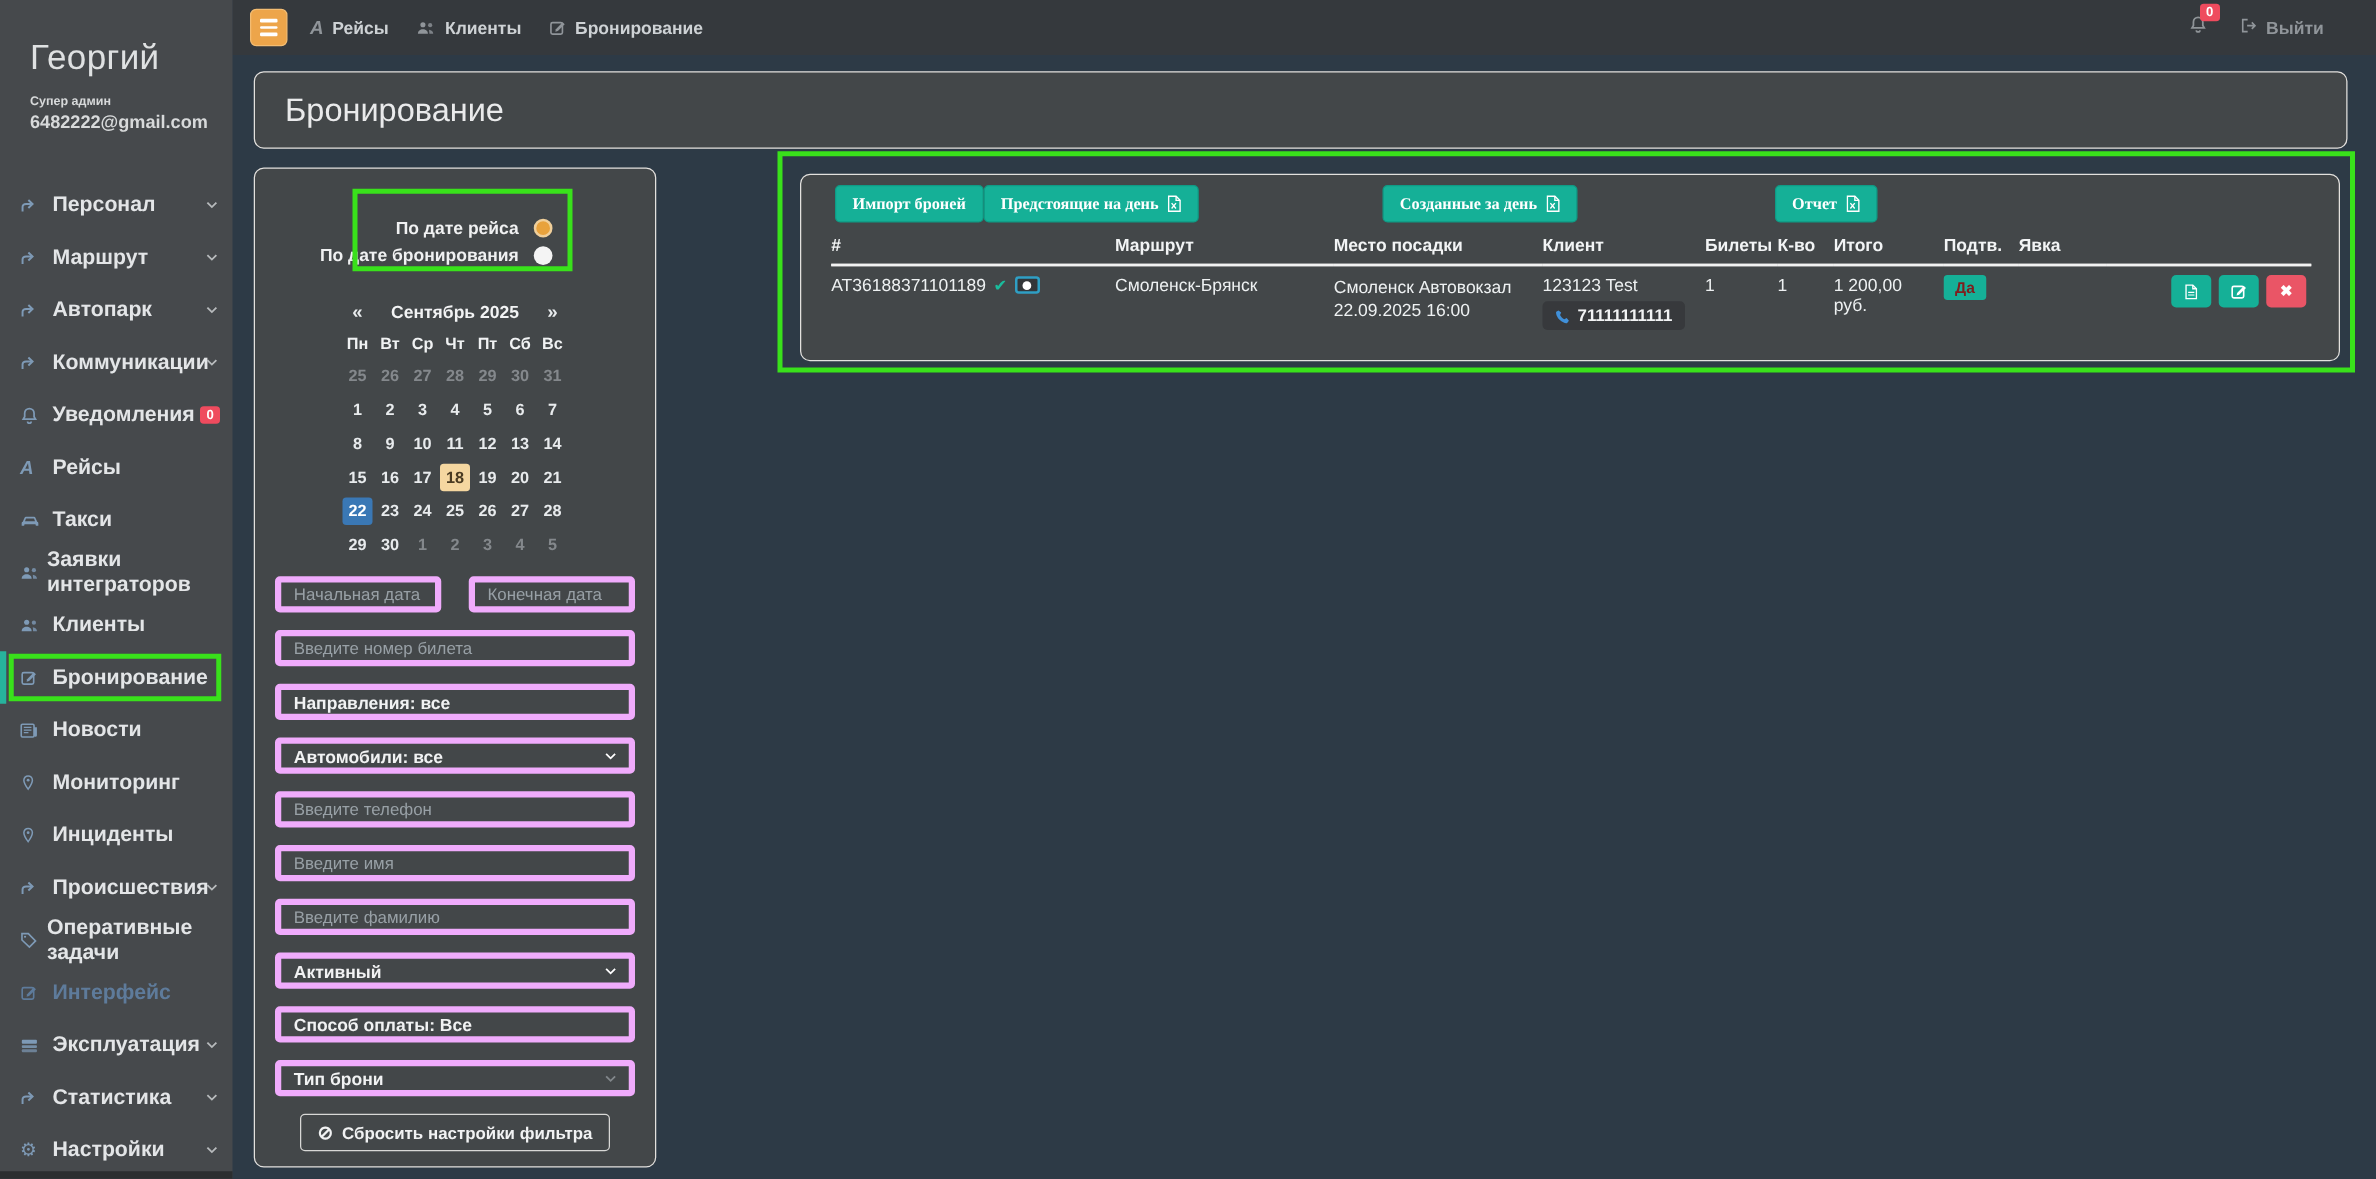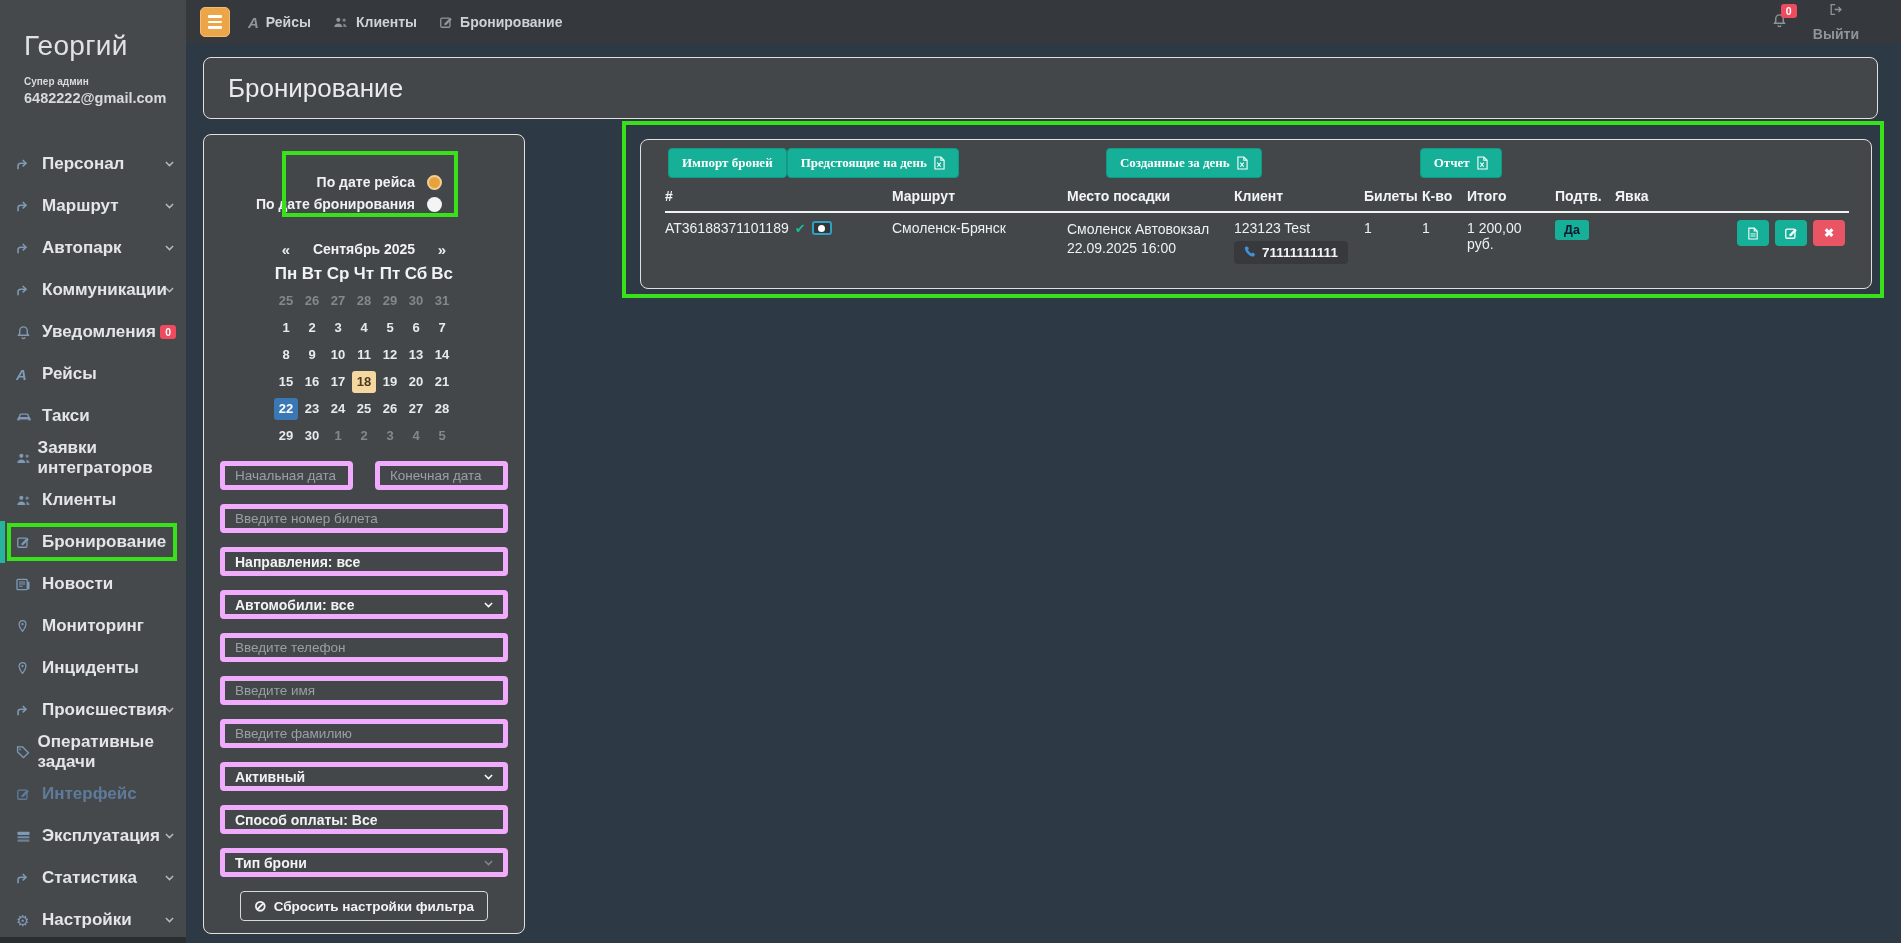--- a/index.html
+++ b/index.html
@@ -34,21 +34,21 @@
   .hamburger span { display:block; width:14px; height:2.5px; background:#fff; border-radius:1px; }
   #topnav { display:flex; align-items:center; margin-left:18px; gap:22px; }
   .topnav-item { display:flex; align-items:center; gap:7px; cursor:pointer; }
   .topnav-item .tn-icon { color:#90959a; display:flex; align-items:center; }
   .topnav-item .tn-label { color:#ced2d5; font-size:14px; font-weight:600; }
   .topbar-right { margin-left:auto; margin-right:42px; display:flex; align-items:center; gap:26px; }
   .bell-wrap { position:relative; color:#8f9498; cursor:pointer; display:flex; }
   .bell-badge { position:absolute; top:-9px; left:9px; background:#ef4b5e; color:#fff;
     font-size:10.5px; font-weight:700; padding:1px 5px; border-radius:3px; }
   .logout { display:flex; align-items:center; gap:7px; color:#90959a; font-size:14px;
-    font-weight:600; cursor:pointer;flex-direction:column; }
+    font-weight:600; cursor:pointer; }
   
   .content { position:absolute; left:186px; top:44px; width:1715px; height:899px;
     background:#2d3a46; }
   .card { background:#434749; border:1px solid #e3e1de; border-radius:8px; }
   .title-card { position:absolute; left:17px; top:13px; width:1675px; height:62px;
     display:flex; align-items:center; }
   .title-card h1 { margin-left:24px; font-size:26px; font-weight:300; color:#e9eaeb; }
   
   .filter-card { position:absolute; left:17px; top:90px; width:322px; height:800px; }
   .radio-group { padding:36px 82px 0 0; }
@@ -58,21 +58,21 @@
   .radio { width:15px; height:15px; border-radius:50%; }
   .radio.on { background:#e8a23c; border:2px solid #f0cf9a; }
   .radio.off { background:#f4f4f4; }
   .calendar { width:182px; margin:22px auto 0 auto; }
   .cal-head { display:flex; align-items:center; height:24px; }
   .cal-nav { background:none; border:none; color:#e8ebed; font-size:15px; font-weight:600;
     width:26px; cursor:pointer; font-family:inherit; }
   .cal-title { flex:1; text-align:center; color:#f2f3f4; font-size:14px; font-weight:700; cursor:pointer; }
   .cal-grid { display:grid; grid-template-columns:repeat(7,26px); }
   .cal-wd { height:26px; display:flex; align-items:center; justify-content:center;
-    color:#f0f2f3; font-size:17px; font-weight:700; }
+    color:#f0f2f3; font-size:13px; font-weight:700; }
   .cal-day { height:27px; display:flex; align-items:center; justify-content:center;
     color:#e8ebed; font-size:13px; font-weight:600; cursor:pointer; }
   .cal-day.muted { color:#84888c; }
   .cal-day span { width:24px; height:22px; display:flex; align-items:center;
     justify-content:center; border-radius:3px; }
   .cal-day.today span { background:#f5d7a0; color:#4a3b22; }
   .cal-day.selected span { background:#3a78b5; color:#fff; }
   .fields { margin-top:12px; padding:0 16px; display:flex; flex-direction:column; gap:14px; }
   .f-row2 { display:flex; gap:22px; }
   .f-input { height:29px; width:100%; background:transparent; border:5px solid #f0abfc;
@@ -98,24 +98,24 @@
   table { margin-top:10px; border-collapse:collapse; table-layout:fixed; width:1184px; }
   th { text-align:left; color:#f2f4f5; font-size:14px; font-weight:600;
     padding:0 4px 7px 0; border-bottom:2px solid #f2f2f2; }
   td { vertical-align:top; padding:7px 4px 0 0; color:#eef1f2; font-size:14px; }
   .ticket-cell { display:flex; align-items:center; gap:6px; }
   .check-glyph { color:#1abc9c; font-size:13px; }
   .banknote { width:20px; height:14px; border:2px solid #2f9fc4; border-radius:3px;
     background:#333639; display:flex; align-items:center; justify-content:center; }
   .banknote i { width:7px; height:7px; background:#fff; border-radius:50%; display:block; }
   .two-line div { line-height:19px; }
-  .phone-chip { margin-top:5px; display:inline-flex; align-items:flex-start; gap:5px;
+  .phone-chip { margin-top:5px; display:inline-flex; align-items:flex-end; gap:5px;
     background:#37393c; border-radius:4px; padding:4px 10px; font-weight:600;
     font-size:13.5px; color:#f2f3f4; cursor:pointer; }
-  .chip-yes { display:inline-block; background:#15b097; color:#0f172a; font-size:12.5px;
+  .chip-yes { display:inline-block; background:#15b097; color:#7f1d1d; font-size:12.5px;
     font-weight:600; padding:3px 9px; border-radius:3px; cursor:pointer; }
   .row-actions { display:flex; gap:6px; justify-content:flex-end; }
   .abtn { width:32px; height:26px; border:none; border-radius:4px; display:flex;
     align-items:center; justify-content:center; color:#fff; cursor:pointer; }
   .abtn.teal { background:#15b097; }
   .abtn.red { background:#ea5566; font-weight:700; font-size:12px; font-family:inherit; }
   
   .anno { position:absolute; border:4px solid #39e11b; z-index:60; pointer-events:none; }
   #anno-sidebar { left:7px; top:523px; width:170px; height:38px; }
   #anno-radio { left:282px; top:151px; width:176px; height:66px; }

